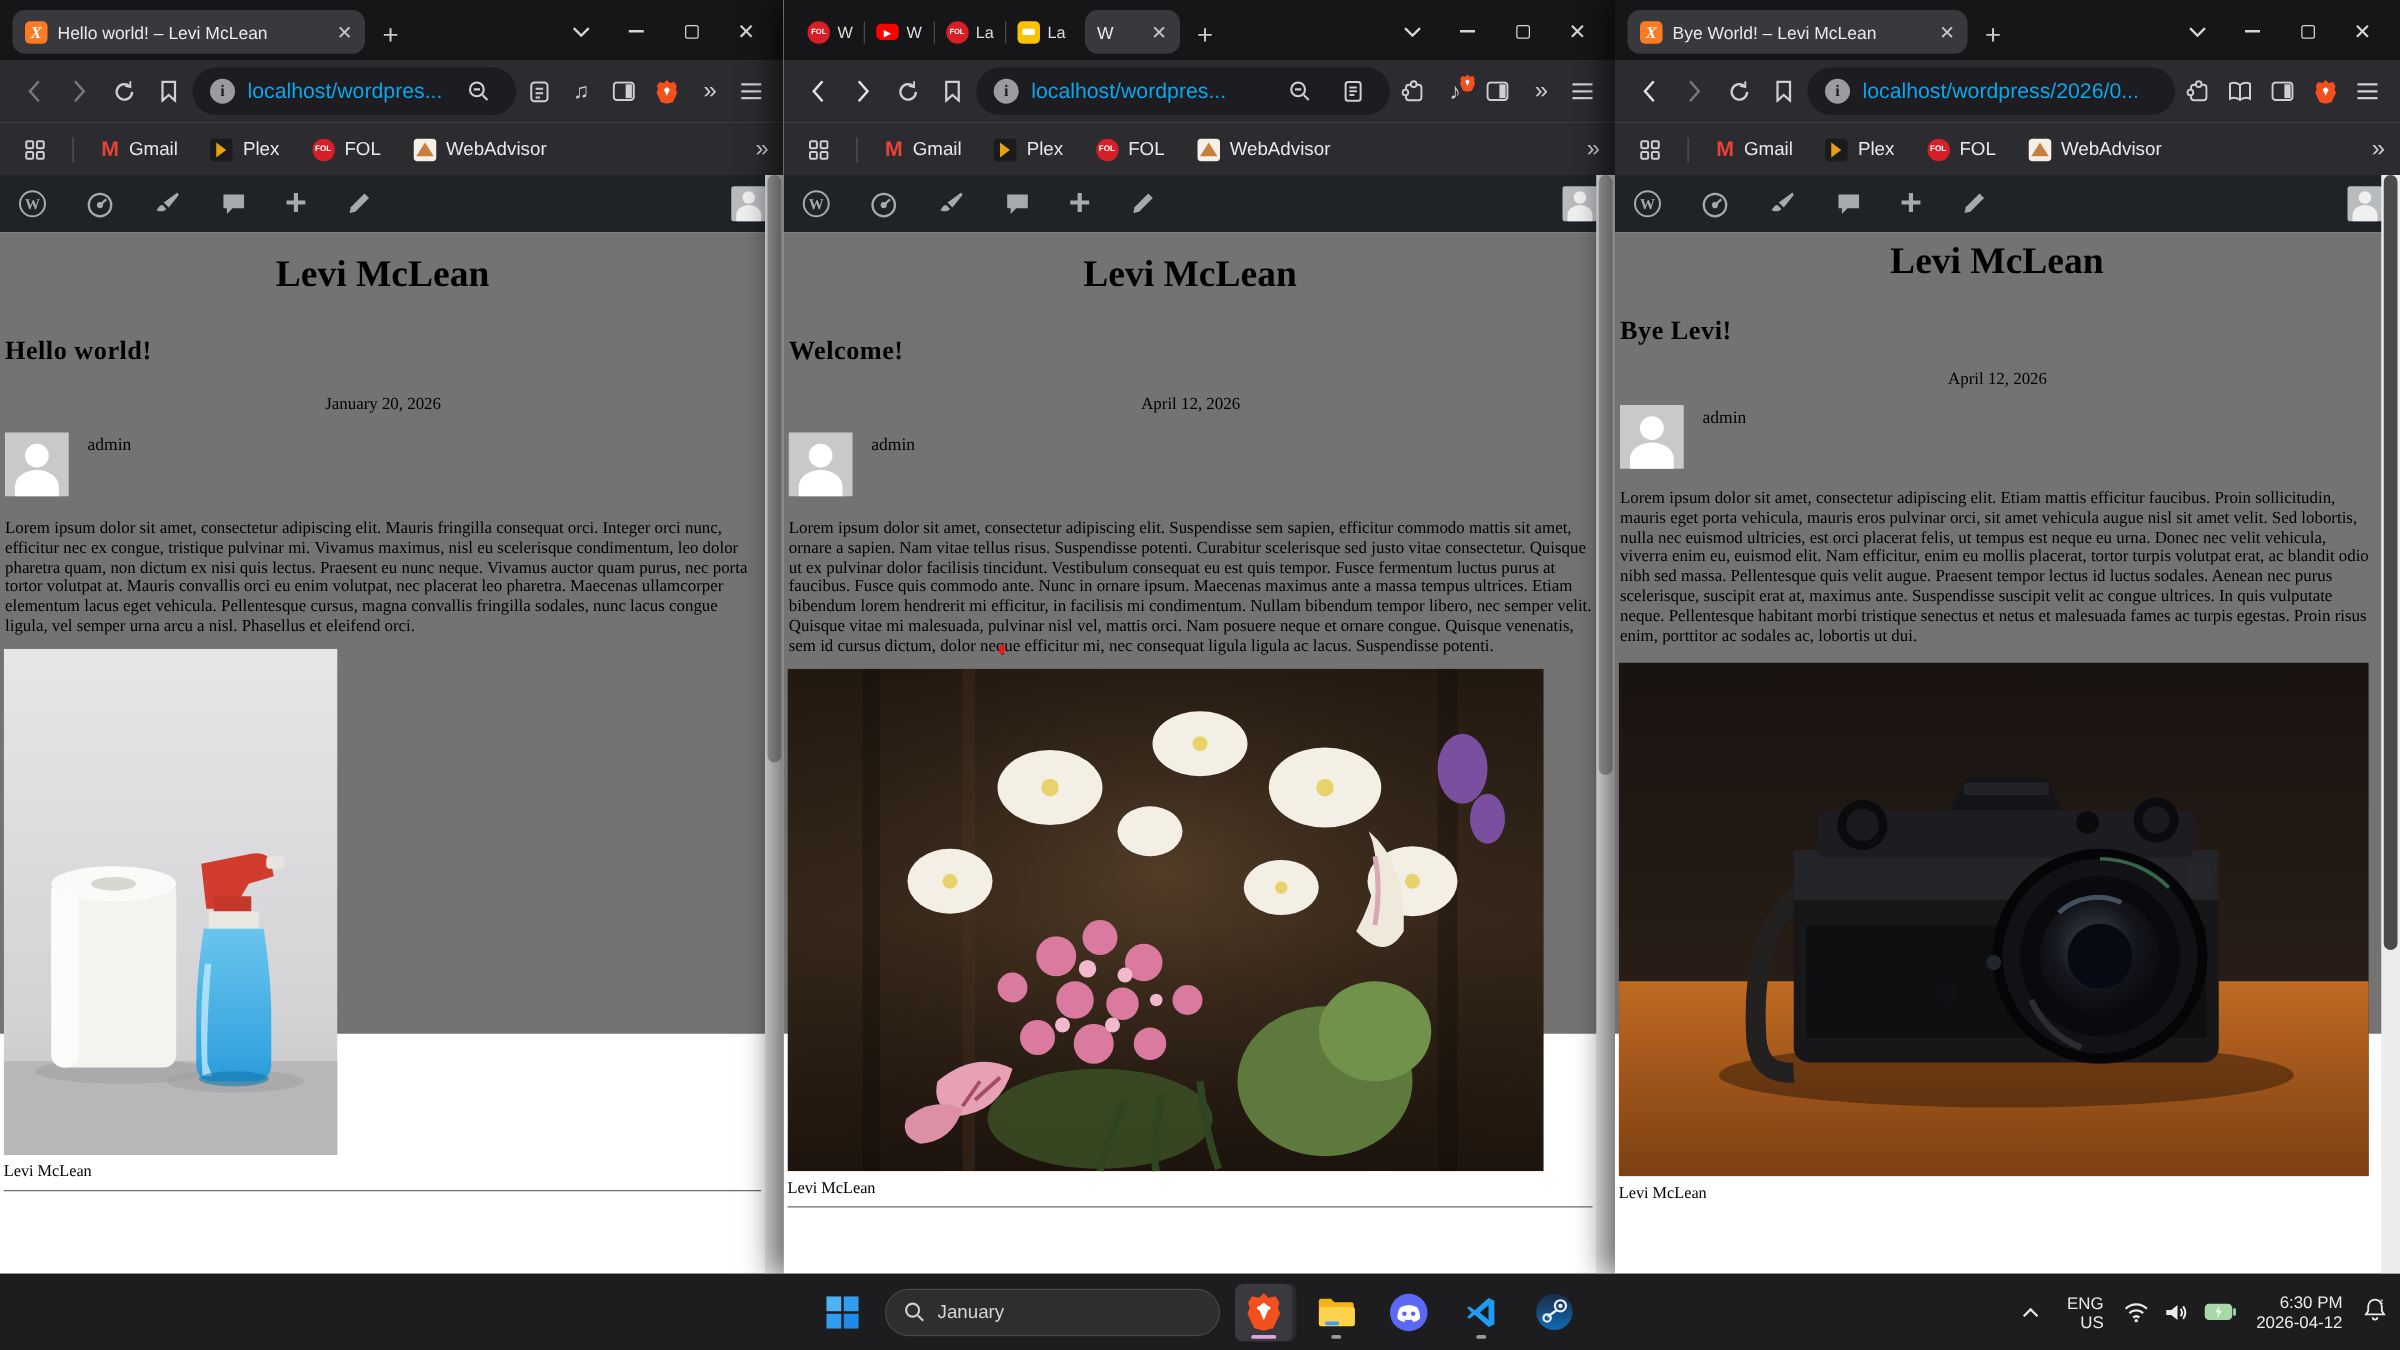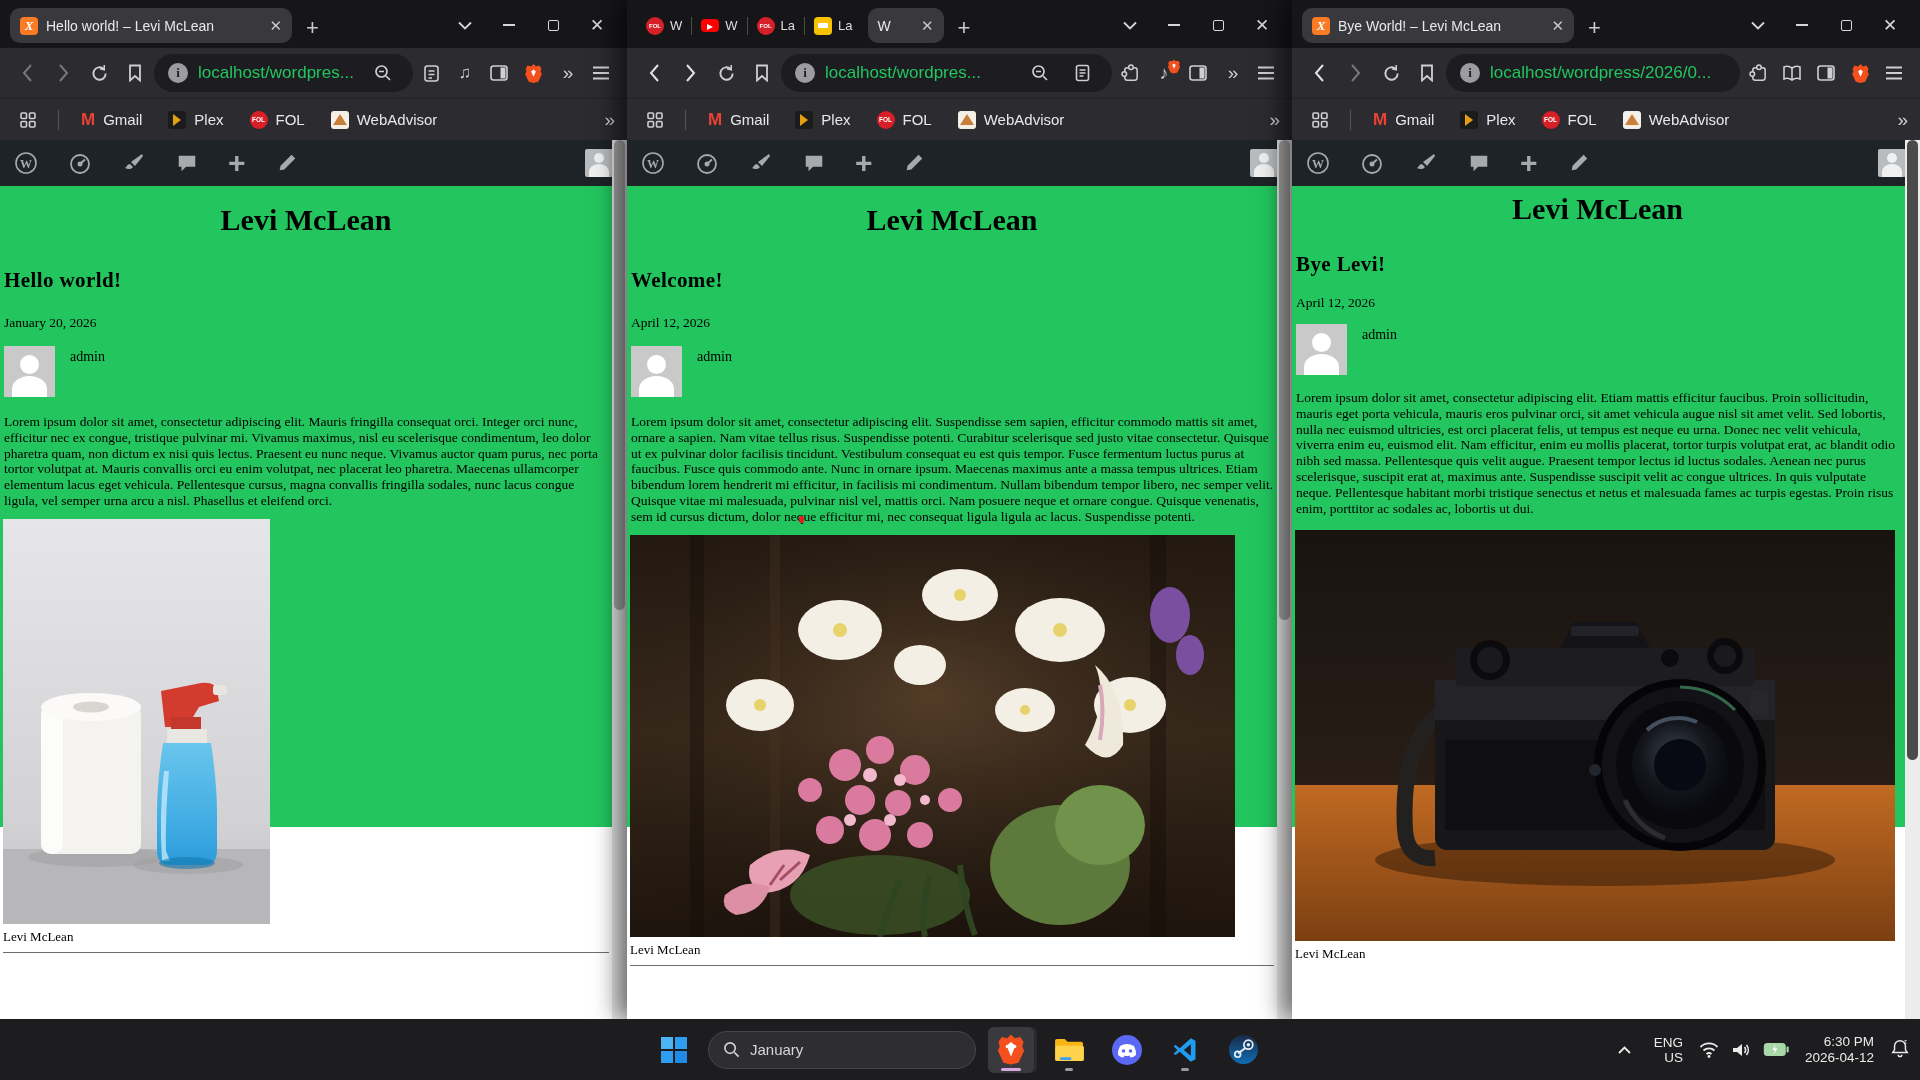--- a/index.html
+++ b/index.html
@@ -40,21 +40,21 @@
                    border-left:6px solid #fff; border-top:3.5px solid transparent; border-bottom:3.5px solid transparent; }
   .fav-doc { background:#f8c200; }
   .fav-doc::after { content:""; width:10px; height:5px; background:#fff; border-radius:1px; }
 
   
   .toolbar { height:50px; background:#2b2b30; display:flex; align-items:center; padding:0 10px; gap:2px; }
   .navbtn { width:34px; height:34px; display:flex; align-items:center; justify-content:center; border-radius:8px; }
   .navbtn svg { display:block; }
   .urlpill { flex:1; height:38px; background:#1d1d21; border-radius:20px; display:flex; align-items:center;
              padding:0 14px; gap:10px; min-width:0; }
-  .urltext { color:#22c55e; font-size:17px; white-space:nowrap; overflow:hidden; flex:1; }
+  .urltext { color:#0ea5e9; font-size:17px; white-space:nowrap; overflow:hidden; flex:1; }
   .infoicon { width:20px; height:20px; border-radius:50%; background:#9b9ba1; color:#1d1d21;
               font-size:13px; font-weight:bold; display:flex; align-items:center; justify-content:center;
               font-family:"Liberation Serif",serif; flex:none; }
   .tbicon { width:32px; height:32px; display:flex; align-items:center; justify-content:center; color:#cfcfd3;
             font-size:17px; flex:none; }
   .chev2 { font-size:19px; color:#cfcfd3; letter-spacing:-2px; }
 
   
   .bookmarks { height:42px; background:#2b2b30; border-top:1px solid #242428; display:flex; align-items:center;
                padding:0 12px; gap:10px; color:#e8e8ea; font-size:15px; }
@@ -73,26 +73,26 @@
   .bmover { margin-left:auto; color:#cfcfd3; font-size:19px; }
 
   
   .adminbar { height:46px; background:#1d2327; display:flex; align-items:center; padding:0 14px; gap:30px; }
   .wpicon { color:#a7aaad; display:flex; align-items:center; justify-content:center; }
   .wpavatar { margin-left:auto; width:28px; height:28px; background:#b9bcbf; position:relative; overflow:hidden; border-radius:2px; }
   .wpavatar::before { content:""; position:absolute; top:4px; left:9px; width:10px; height:10px; border-radius:50%; background:#f0f0f1; }
   .wpavatar::after { content:""; position:absolute; top:15px; left:4px; width:20px; height:16px; border-radius:50% 50% 0 0; background:#f0f0f1; }
 
   
-  .page { position:relative; height:641px; background:#22c55e; color:#000;
+  .page { position:relative; height:641px; background:#737373; color:#000;
           font-family:"Liberation Serif", serif; padding:0 18px 0 3px; }
   .sitetitle { text-align:center; font-size:30px; font-weight:bold; padding-top:17px; }
   .posttitle { font-size:21px; font-weight:bold; margin:31px 0 0 1px;
                font-family:cursive; letter-spacing:.4px; }
-  .postdate { font-size:13.5px; margin:22px 0 0 1px; }
+  .postdate { font-size:13.5px; margin:22px 0 0 1px;text-align:center; }
   .authorrow { display:flex; align-items:flex-start; gap:15px; margin:15px 0 0 1px; }
   .avatar { width:51px; height:51px; background:#c9c9c9; position:relative; overflow:hidden; flex:none; }
   .avatar::before { content:""; position:absolute; top:9px; left:16px; width:19px; height:19px; border-radius:50%; background:#fff; }
   .avatar::after { content:""; position:absolute; top:30px; left:8px; width:35px; height:26px; border-radius:50% 50% 0 0; background:#fff; }
   .authorname { font-size:14px; margin-top:3px; }
   .bodytext { font-size:13.5px; line-height:15.8px; margin:17px 0 0 1px; }
   .photo { display:block; margin:10px 0 0 0; }
   .pagefooter { font-size:13px; margin:5px 0 0 0; }
   .pagehr { border:none; border-top:1px solid #6d6d6d; margin-top:7px; }
   .cursor-dot { position:absolute; width:5px; height:7px; background:#e02020; border-radius:40%; }

